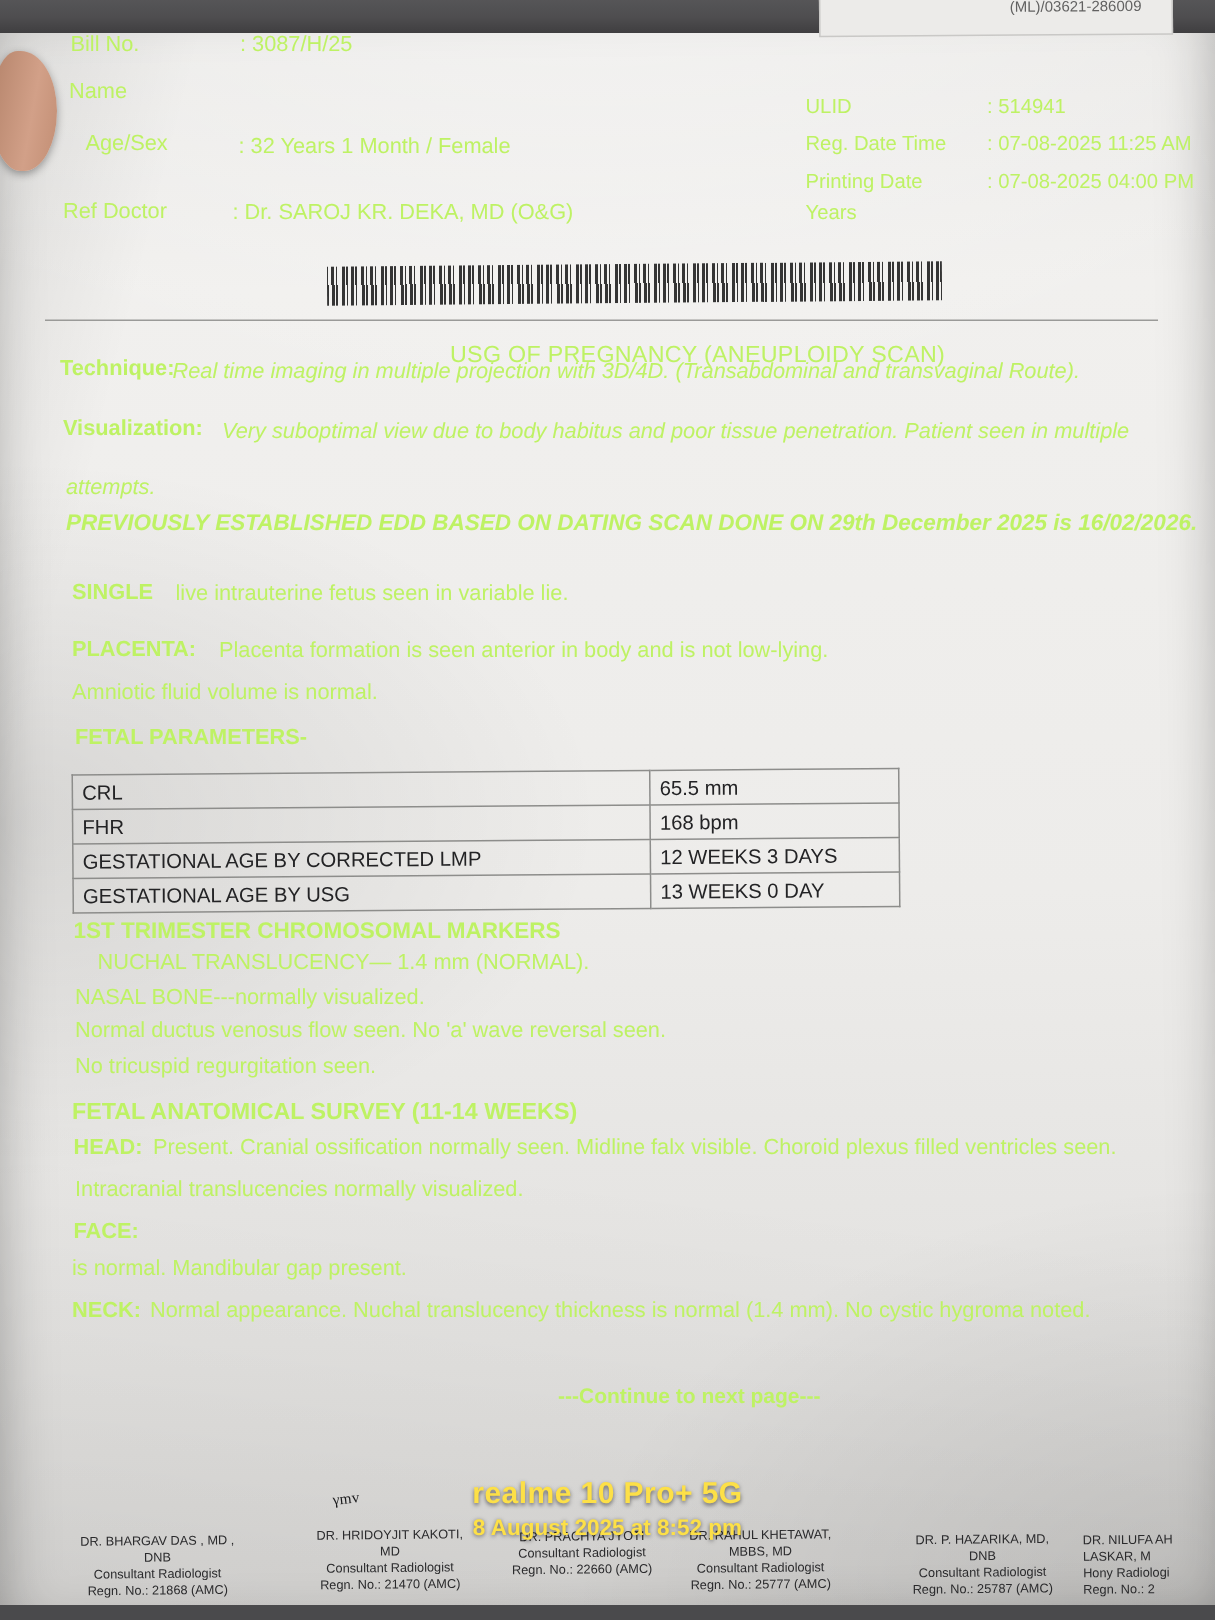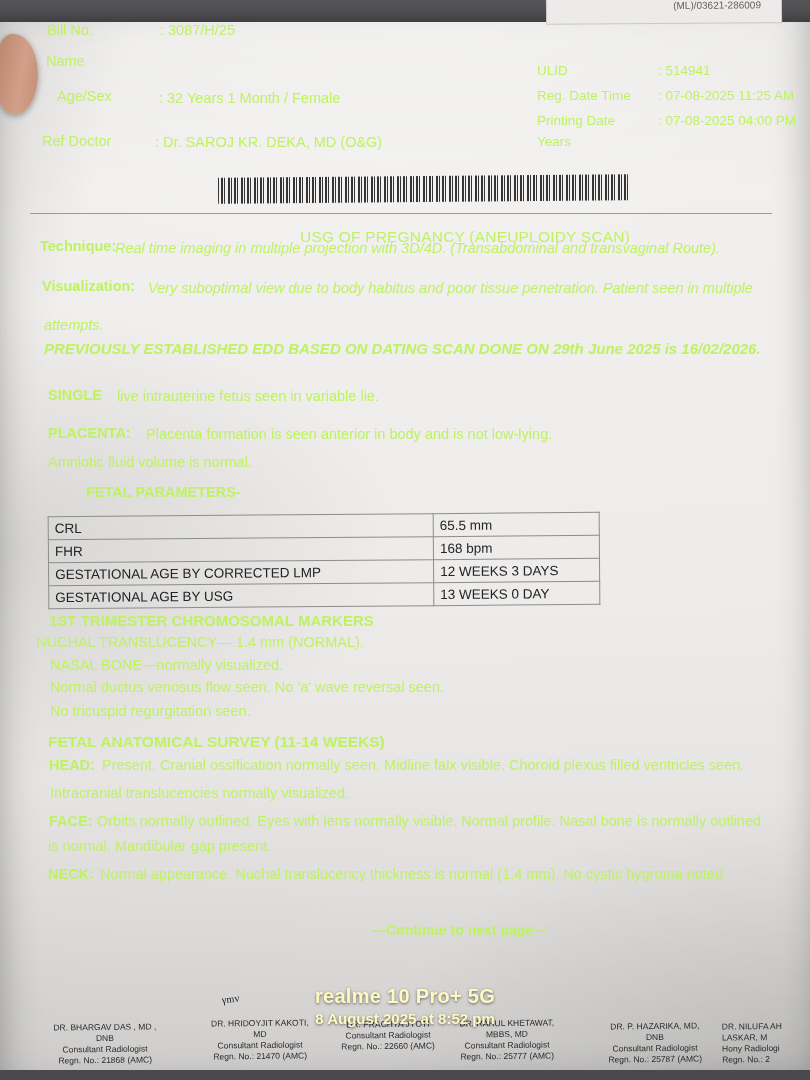--- a/index.html
+++ b/index.html
@@ -113,21 +113,21 @@
   }
   #ftable td.k{ width:385px; }
 
   
   .sig { position:absolute; text-align:center; font-size:8.5px; line-height:11px; color:#2a2a2c; }
   .sigmark{ font-size:17px; font-family:"Liberation Serif", serif; color:#1a1a1c; }
 
   
   #wm{
     position:absolute; left:0; right:0; top:985px;
-    text-align:center; color:#fef9c3; z-index:9;
+    text-align:center; color:#fde047; z-index:9;
     text-shadow: 0 1px 3px rgba(0,0,0,.55);
     font-family:"Liberation Sans", sans-serif;
   }
   #wm .l1{ font-size:20px; font-weight:bold; letter-spacing:.3px; }
   #wm .l2{ font-size:15px; margin-top:2px;font-weight:bold; }
 
   
   #bottomband{
     position:absolute; left:0; bottom:0; width:100%; height:10px;
     background:#4a4a4c; z-index:8;
@@ -171,31 +171,31 @@
 
   <div class="t title" style="left:300px; top:228px;">USG OF PREGNANCY (ANEUPLOIDY SCAN)</div>
 
   <div class="t body bold" style="left:40px; top:238px;">Technique:</div>
   <div class="t bodyi" style="left:115px; top:240px;">Real time imaging in multiple projection with 3D/4D. (Transabdominal and transvaginal Route).</div>
 
   <div class="t body bold" style="left:42px; top:278px;">Visualization:</div>
   <div class="t bodyi" style="left:148px; top:280px;">Very suboptimal view due to body habitus and poor tissue penetration. Patient seen in multiple</div>
   <div class="t bodyi" style="left:44px; top:317px;">attempts.</div>
 
-  <div class="t bodyi bold" style="left:44px; top:340px; font-size:15px;">PREVIOUSLY ESTABLISHED EDD BASED ON DATING SCAN DONE ON 29th June 2025 is 16/02/2026.</div>
+  <div class="t bodyi bold" style="left:44px; top:340px; font-size:15px;">PREVIOUSLY ESTABLISHED EDD BASED ON DATING SCAN DONE ON 29th December 2025 is 16/02/2026.</div>
 
   <div class="t body bold" style="left:48px; top:387px;">SINGLE</div>
   <div class="t body" style="left:117px; top:388px;">live intrauterine fetus seen in variable lie.</div>
 
   <div class="t body bold" style="left:48px; top:425px;">PLACENTA:</div>
   <div class="t body" style="left:146px; top:426px;">Placenta formation is seen anterior in body and is not low-lying.</div>
 
   <div class="t body" style="left:48px; top:454px;">Amniotic fluid volume is normal.</div>
 
-  <div class="t body" style="left:50px; top:484px; font-weight:bold;margin-left:36px;">FETAL PARAMETERS-</div>
+  <div class="t body" style="left:50px; top:484px; font-weight:bold;">FETAL PARAMETERS-</div>
 
   <table id="ftable">
     <tbody>
         <tr>
       <td class="k">CRL</td>
       <td>65.5 mm</td>
     </tr>
     <tr>
       <td class="k">FHR</td>
       <td>168 bpm</td>
@@ -205,33 +205,32 @@
       <td>12 WEEKS 3 DAYS</td>
     </tr>
     <tr>
       <td class="k">GESTATIONAL AGE BY USG</td>
       <td>13 WEEKS 0 DAY</td>
     </tr>
   </tbody>
     </table>
 
   <div class="t body bold" style="left:49px; top:612px; font-size:15px;">1ST TRIMESTER CHROMOSOMAL MARKERS</div>
-  <div class="t body" style="left:36px; top:634px;text-align:right;">NUCHAL TRANSLUCENCY—  1.4 mm (NORMAL).</div>
+  <div class="t body" style="left:65px; top:634px;text-align:right;">NUCHAL TRANSLUCENCY—  1.4 mm (NORMAL).</div>
   <div class="t body" style="left:50px; top:679px;">Normal ductus venosus flow seen. No 'a' wave reversal seen.</div>
   <div class="t body" style="left:50px; top:657px;">NASAL BONE---normally visualized.</div>
   <div class="t body" style="left:50px; top:703px;text-align:right;">No tricuspid regurgitation seen.</div>
 
   <div class="t body bold" style="left:48px; top:733px; font-size:15.5px;">FETAL ANATOMICAL SURVEY (11-14 WEEKS)</div>
 
   <div class="t body bold" style="left:49px; top:757px;">HEAD:</div>
   <div class="t body" style="left:50px; top:785px;">Intracranial translucencies normally visualized.</div>
   <div class="t body" style="left:102px; top:757px;">Present. Cranial ossification normally seen. Midline falx visible. Choroid plexus filled ventricles seen.</div>
 
   <div class="t body bold" style="left:49px; top:813px;">FACE:</div>
-  <div class="t body" style="left:97px; top:813px;">Orbits normally outlined. Eyes with lens normally visible. Normal profile. Nasal bone is normally outlined</div>
   <div class="t body" style="left:48px; top:838px;">is normal. Mandibular gap present.</div>
 
   <div class="t body bold" style="left:48px; top:866px;">NECK:</div>
   <div class="t body" style="left:100px; top:866px;">Normal appearance. Nuchal translucency thickness is normal (1.4 mm). No cystic hygroma noted.</div>
 
   <div class="t body bold" style="left:372px; top:922px; font-size:14px;">---Continue to next page---</div>
 
   <div class="sig" style="left:30px; top:1022px; width:150px; transform:rotate(-0.6deg);">
     <div>DR. BHARGAV DAS , MD ,</div>
     <div>DNB</div>

